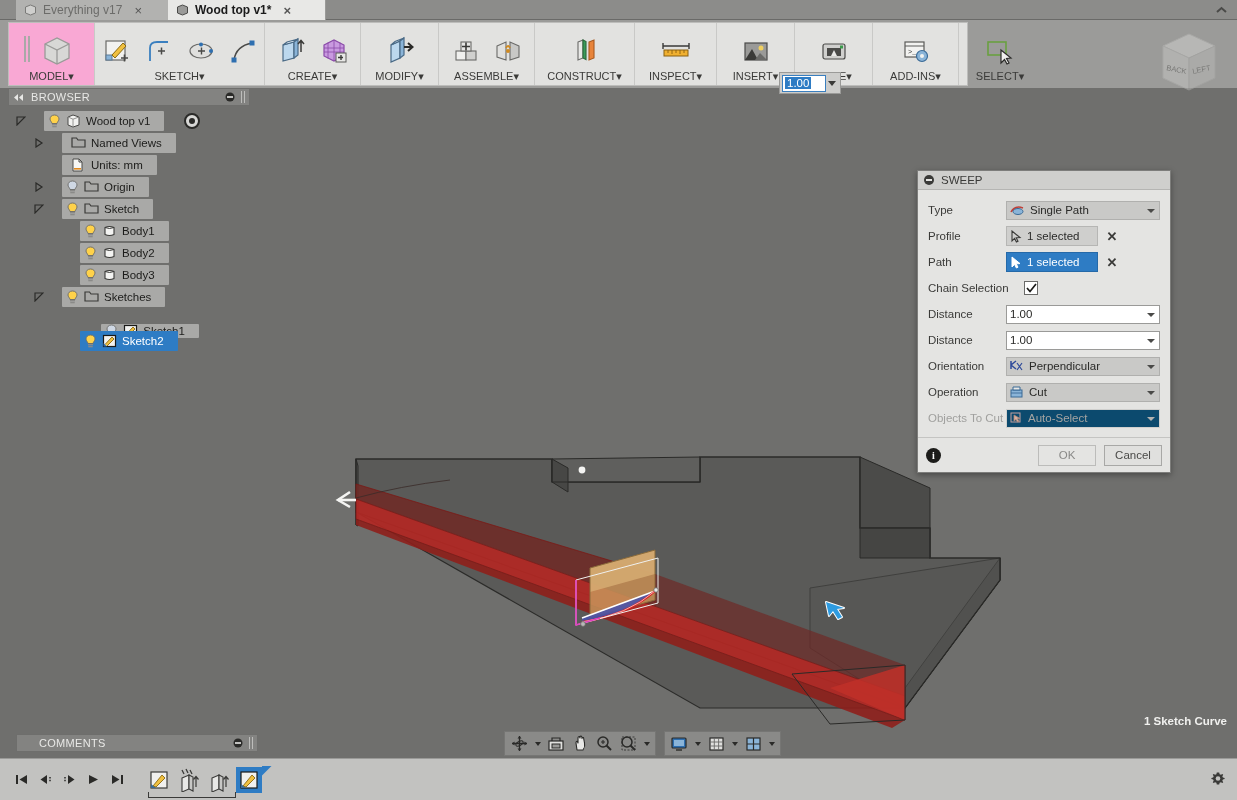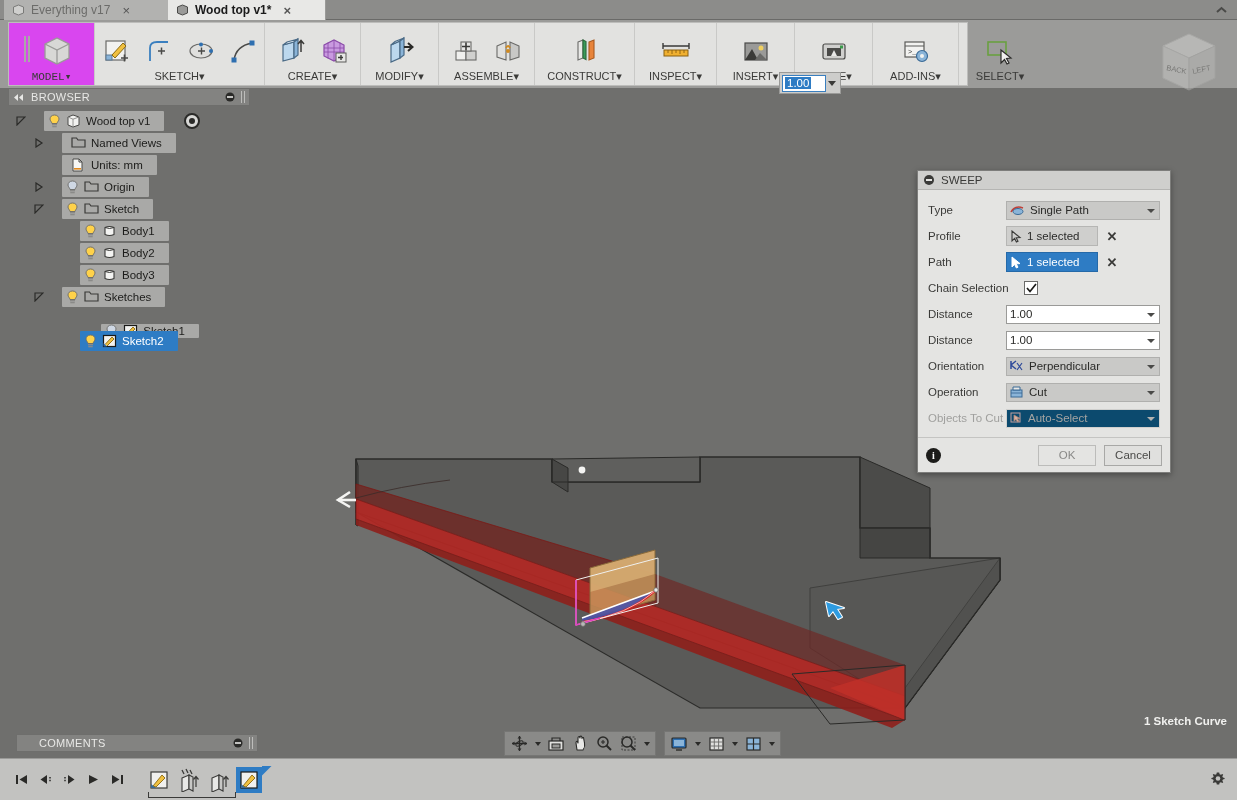--- a/index.html
+++ b/index.html
@@ -42,21 +42,21 @@
   }
   .ribbon-inner {
     position: absolute; left: 8px; top: 2px; width: 960px; height: 64px;
     background: #e2e2e0;
     border: 1px solid #bdbdbb;
     display: flex; align-items: stretch;
   }
   .rpanel { display: flex; flex-direction: column; align-items: center; justify-content: space-between;
     border-right: 1px solid #c9c9c7; padding: 2px 4px 1px 4px; }
   .rpanel:last-child { border-right: none; }
-  .rpanel.model { background: #d946ef; min-width: 86px; font-family: Liberation Mono, monospace; }
+  .rpanel.model { background: #f9a8d4; min-width: 86px; }
   .rrow { display: flex; align-items: flex-end; gap: 2px; flex: 1; padding-top: 2px; }
   .rlabel { font-size: 11px; color: #3a3a38; text-align: center; padding-bottom: 1px; white-space: nowrap; }
   .btn-big { width: 44px; height: 38px; display: flex; align-items: center; justify-content: center;
     border: 1px solid transparent; }
   .btn-ico { width: 40px; height: 38px; display: flex; align-items: center; justify-content: center;
     border: 1px solid transparent; }
   .grip { width: 6px; margin-right: 3px; align-self: center; height: 26px;
     border-left: 2px solid #a9a9a7; border-right: 2px solid #a9a9a7; }
 
   
@@ -185,21 +185,21 @@
     display:flex;align-items:center;justify-content:center;}
 
   svg { display: block; }
 </style>
 </head>
 <body>
 
 <div id="app">
 
   <div class="tabbar">
-    <div class="tab inactive" style="left:4px;width:168px;">
+    <div class="tab inactive" style="left:16px;width:168px;">
       <span class="tabicon">
         <svg width="13" height="12" viewBox="0 0 13 12">
             <path d="M1.5 3 L6.5 1 L11.5 3 L11.5 9 L6.5 11 L1.5 9 Z" fill="#cfcfcd" stroke="#7a7a78" stroke-width="1"></path>
           </svg>
       </span>
       <span>Everything v17</span>
       <span class="tabclose">×</span>
     </div>
     <div class="tab active" style="left:168px;width:158px;">
       <span class="tabicon">

